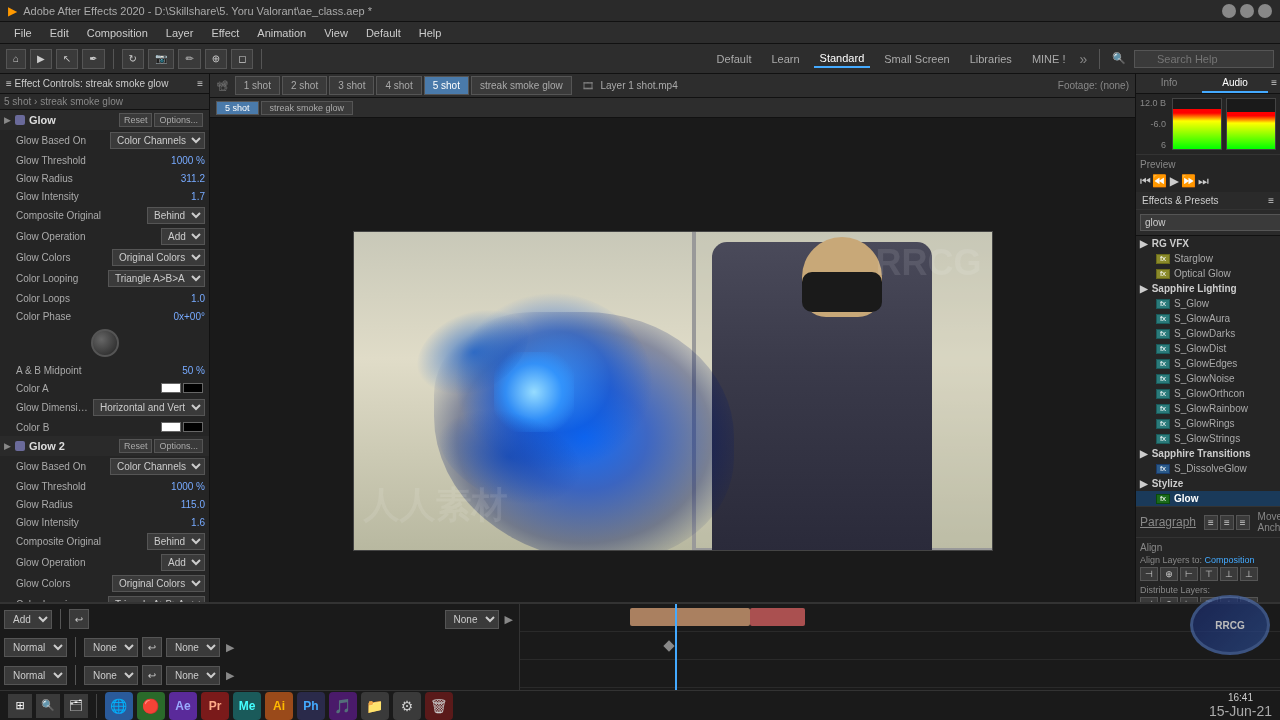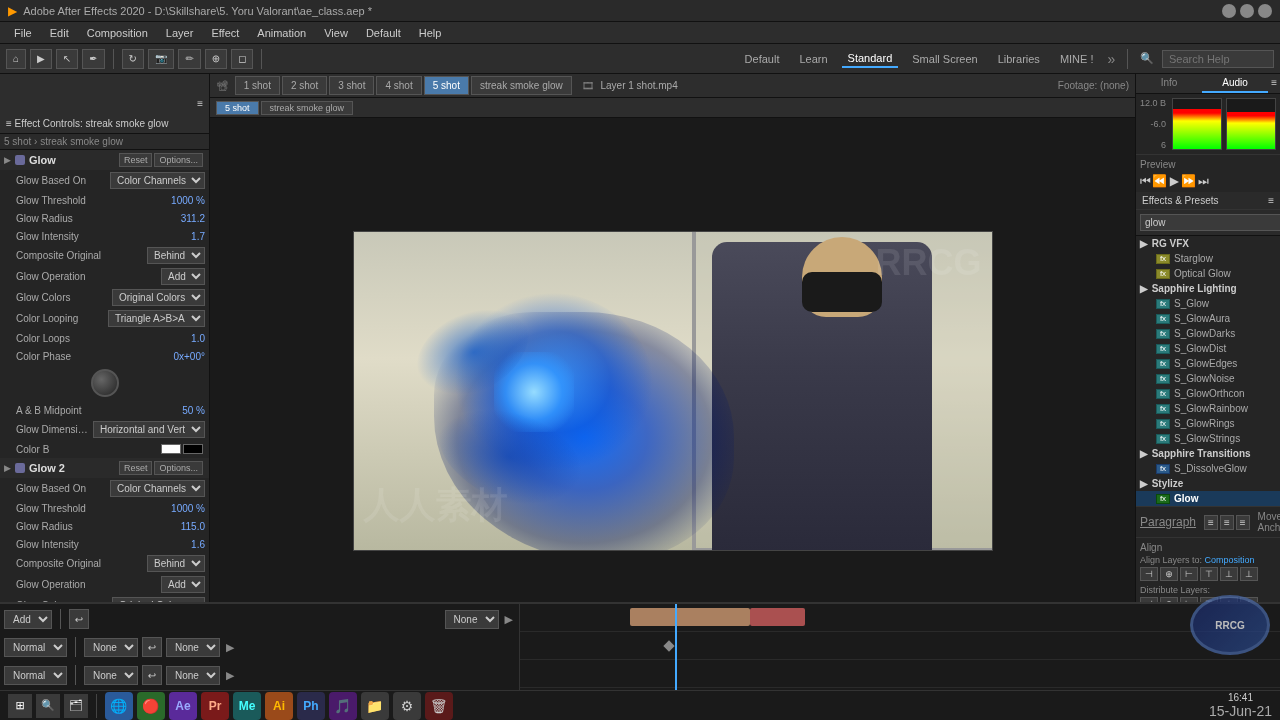--- a/index.html
+++ b/index.html
@@ -170,29 +170,29 @@
   <div id="toolbar-right">
     <span class="ws-btn">Default</span>
     <span class="ws-btn">Learn</span>
     <span class="ws-btn active">Standard</span>
     <span class="ws-btn">Small Screen</span>
     <span class="ws-btn">Libraries</span>
     <span class="ws-btn">MINE !</span>
     <span style="font-size:14px; color:#888; cursor:pointer;">»</span>
     <div class="tool-sep"></div>
     <span style="font-size:11px; color:#888;">🔍</span>
-    <input class="search-box" id="search-box" type="text" placeholder="Search Help" style="background: rgb(58, 58, 58); border: 1px solid rgb(85, 85, 85); color: rgb(204, 204, 204); font-size: 11px; padding: 2px 6px; width: 112px;">
+    <input class="search-box" id="search-box" type="text" placeholder="Search Help" style="background: rgb(58, 58, 58); border: 1px solid rgb(85, 85, 85); color: rgb(204, 204, 204); font-size: 11px; padding: 2px 22px; width: 140px;">
   </div>
 </div>
 
 <div id="main">
 
   <div id="left-panel">
     <div id="effect-controls-header">
-      <span style="font-size:10px; color:#ccc;margin-top:40px;">≡ Effect Controls: streak smoke glow</span>
+      <span style="font-size:10px; color:#ccc;">≡ Effect Controls: streak smoke glow</span>
       <span style="font-size:10px; cursor:pointer;">≡</span>
     </div>
     <div style="padding:2px 4px; font-size:10px; color:#888; background:#2a2a2a; border-bottom:1px solid #111;">5 shot › streak smoke glow</div>
     <div id="effect-controls-content">
 
       <div class="effect-header-row">
         <span style="color:#888; margin-right:4px; font-size:9px;">▶</span>
         <span style="width:10px;height:10px;background:#6a6a9a;border-radius:2px;margin-right:4px;display:inline-block;"></span>
         <span class="effect-header-label">Glow</span>
         <button class="btn-reset">Reset</button>
@@ -237,20 +237,25 @@
       <div class="effect-row effect-indent-1">
         <span class="effect-label">Color Phase</span>
         <span class="effect-value">0x+00°</span>
       </div>
       <div class="knob-area">
         <div class="knob"></div>
       </div>
       <div class="effect-row effect-indent-1">
         <span class="effect-label">A &amp; B Midpoint</span>
         <span class="effect-value">50 %</span>
+      </div>
+      <div class="effect-row effect-indent-1">
+        <span class="effect-label">Color A</span>
+        <span class="color-swatch"></span>
+        <span class="color-swatch black"></span>
       </div>
       <div class="effect-row effect-indent-1">
         <span class="effect-label">Glow Dimensions</span>
         <select class="effect-dropdown"><option>Horizontal and Vert</option></select>
       </div>
       <div class="effect-row effect-indent-1">
         <span class="effect-label">Color B</span>
         <span class="color-swatch"></span>
         <span class="color-swatch black"></span>
       </div>

